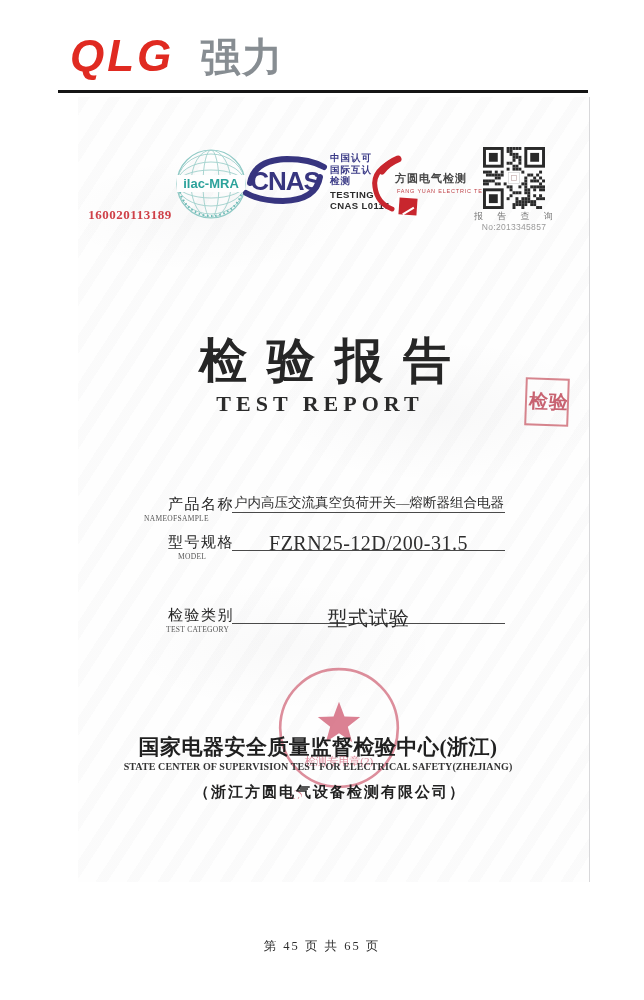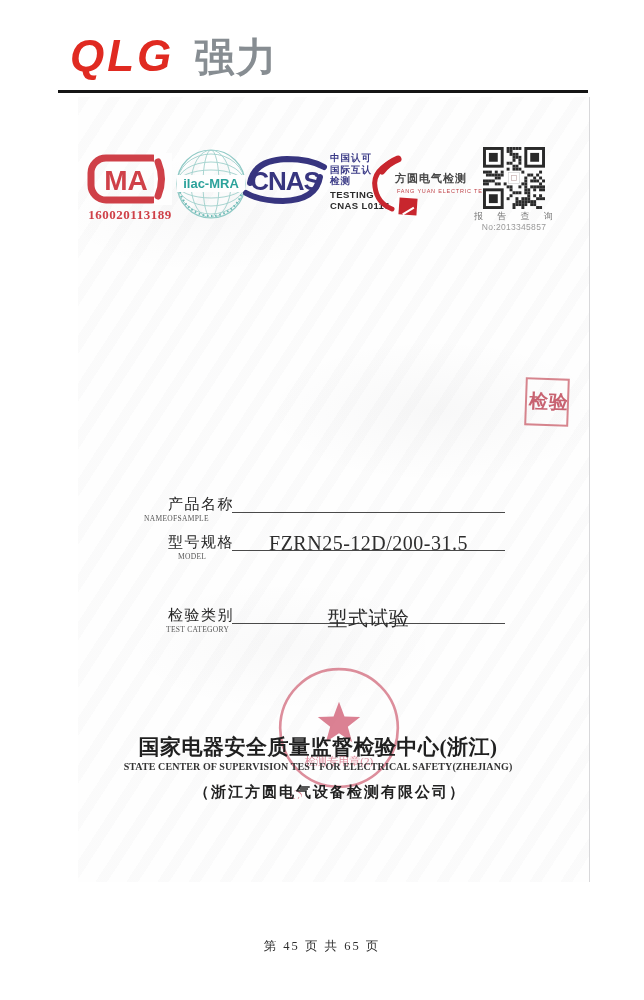--- a/index.html
+++ b/index.html
@@ -4,21 +4,21 @@
 <style>
   html,body{margin:0;padding:0;}
   body{
     width:644px;height:1000px;background:#ffffff;position:relative;overflow:hidden;
     font-family:"Liberation Serif","DejaVu Serif",serif;color:#2a2a2a;
   }
   
   .brand{position:absolute;left:70px;top:30px;white-space:nowrap;
     font-family:"Liberation Sans","DejaVu Sans",sans-serif;font-weight:bold;font-style:italic;}
   .brand .latin{font-size:44px;color:#e02a21;letter-spacing:3px;}
-  .brand .cn{font-size:40px;color:#878d92;margin-left:20px;font-style:normal;letter-spacing:2px;}
+  .brand .cn{font-size:40px;color:#878d92;margin-left:26px;font-style:normal;letter-spacing:2px;}
   .top-rule{position:absolute;left:58px;top:90px;width:530px;height:3px;background:#151515;}
   
   .sheet{position:absolute;left:78px;top:97px;width:511px;height:785px;
     background:
       radial-gradient(ellipse 220px 90px at 25% 15%, rgba(60,60,70,0.025), transparent 65%),
       radial-gradient(ellipse 260px 110px at 70% 40%, rgba(60,60,70,0.03), transparent 65%),
       radial-gradient(ellipse 240px 100px at 40% 70%, rgba(60,60,70,0.025), transparent 65%),
       repeating-linear-gradient(123deg, rgba(70,70,80,0.018) 0 10px, rgba(0,0,0,0) 10px 26px),
       #fefefe;
     border-right:1px solid #d8d8da;}
@@ -75,28 +75,20 @@
 
 <div>
 
   <div class="brand">
     <span class="latin">QLG</span><span class="cn">强力</span>
   </div>
   <div class="top-rule"></div>
 
   <div class="sheet">
 
-    <div class="abs" style="left:8px;top:56px;">
-      <svg width="86" height="52" viewBox="0 0 86 52">
-        <rect x="5" y="5" width="76" height="42" rx="15" fill="none" stroke="#cf4048" stroke-width="7"></rect>
-        <rect x="68" y="0" width="18" height="52" fill="#fefefe"></rect>
-        <path d="M72,9 Q79,26 72,43" fill="none" stroke="#cf4048" stroke-width="7" stroke-linecap="round"></path>
-        <text x="40" y="37" text-anchor="middle" font-family="Liberation Sans, DejaVu Sans, sans-serif" font-size="28" font-weight="800" fill="#cf4048">MA</text>
-      </svg>
-    </div>
     <div class="abs cma-number" style="left:6px;top:110px;width:92px;text-align:center;">160020113189</div>
 
     <div class="abs" style="left:96px;top:50px;">
       <svg width="74" height="74" viewBox="0 0 74 74">
         <defs>
             <clipPath id="ilacClip">
               <circle cx="37" cy="37" r="34"></circle>
             </clipPath>
           </defs>
         <circle cx="37" cy="37" r="34" fill="none" stroke="#8ec9c5" stroke-width="1.2"></circle>
@@ -264,29 +256,32 @@
           <rect x="0" y="42" width="21" height="21" fill="#2a2a2a"></rect>
           <rect x="3" y="45" width="15" height="15" fill="#fff"></rect>
           <rect x="6" y="48" width="9" height="9" fill="#2a2a2a"></rect>
           <rect x="26" y="26" width="11" height="11" fill="#fff" stroke="#c9c9c9" stroke-width="0.6"></rect>
           <rect x="29" y="29" width="5" height="5" fill="none" stroke="#cdb9b9" stroke-width="0.8"></rect>
         </svg>
     </div>
     <div class="abs qr-caption" style="left:396px;top:113px;width:80px;text-align:center;">报 告 查 询</div>
     <div class="abs qr-number" style="left:394px;top:125px;width:84px;">No:2013345857</div>
 
+    <div class="abs title-cn">检验报告</div>
+    <div class="abs title-en">TEST REPORT</div>
 
     <div class="abs side-stamp">
       <span>检验专</span>
     </div>
 
     <div class="abs frow" style="top:398px;">
       <span class="flabel">产品名称</span>
       <span class="fsub" style="left:66px;">NAMEOFSAMPLE</span>
       <span class="fline"></span>
+      <span class="fvalue long">户内高压交流真空负荷开关—熔断器组合电器</span>
     </div>
     <div class="abs frow" style="top:436px;">
       <span class="flabel">型号规格</span>
       <span class="fsub" style="left:100px;">MODEL</span>
       <span class="fline"></span>
       <span class="fvalue">FZRN25-12D/200-31.5</span>
     </div>
     <div class="abs frow" style="top:509px;">
       <span class="flabel">检验类别</span>
       <span class="fsub" style="left:88px;">TEST CATEGORY</span>

